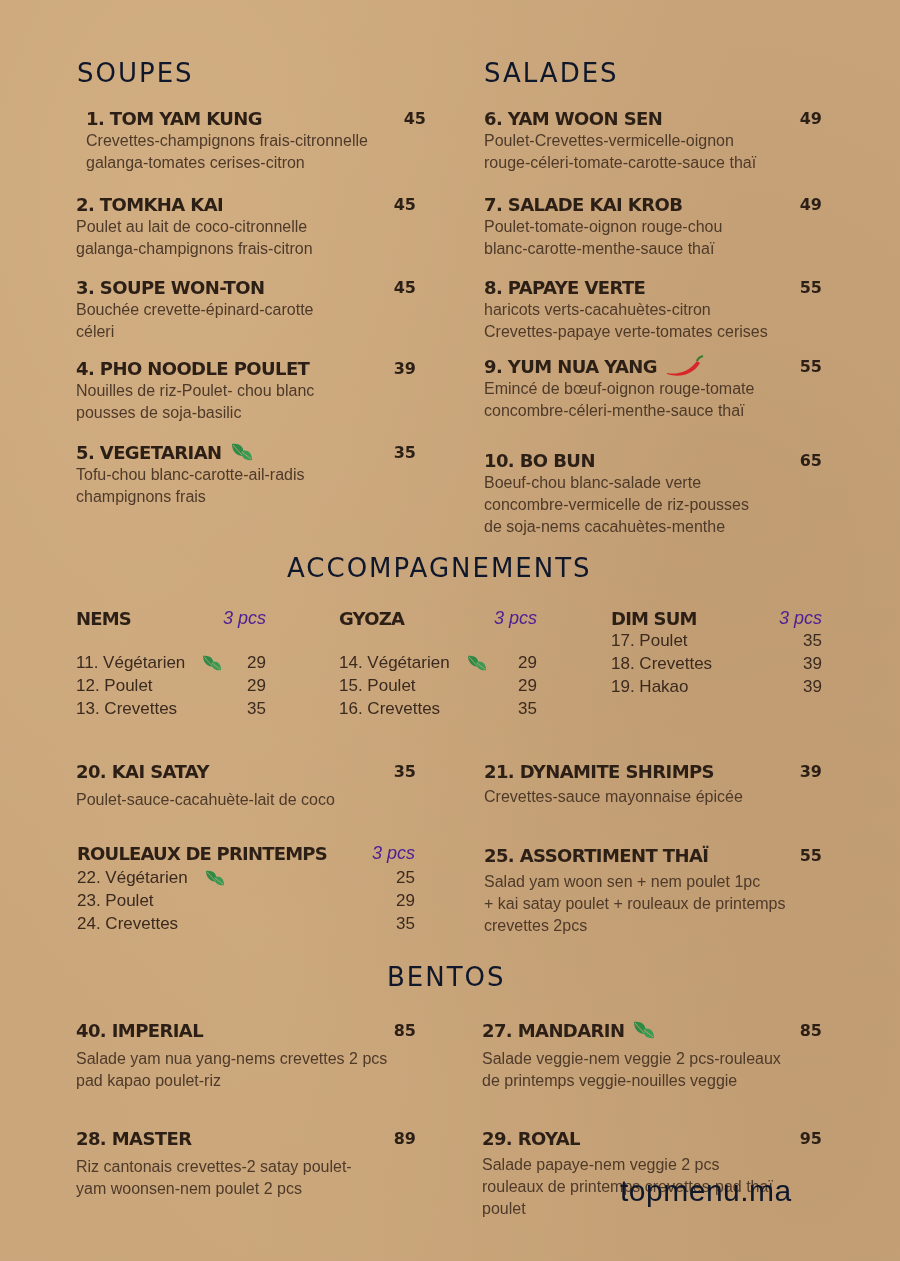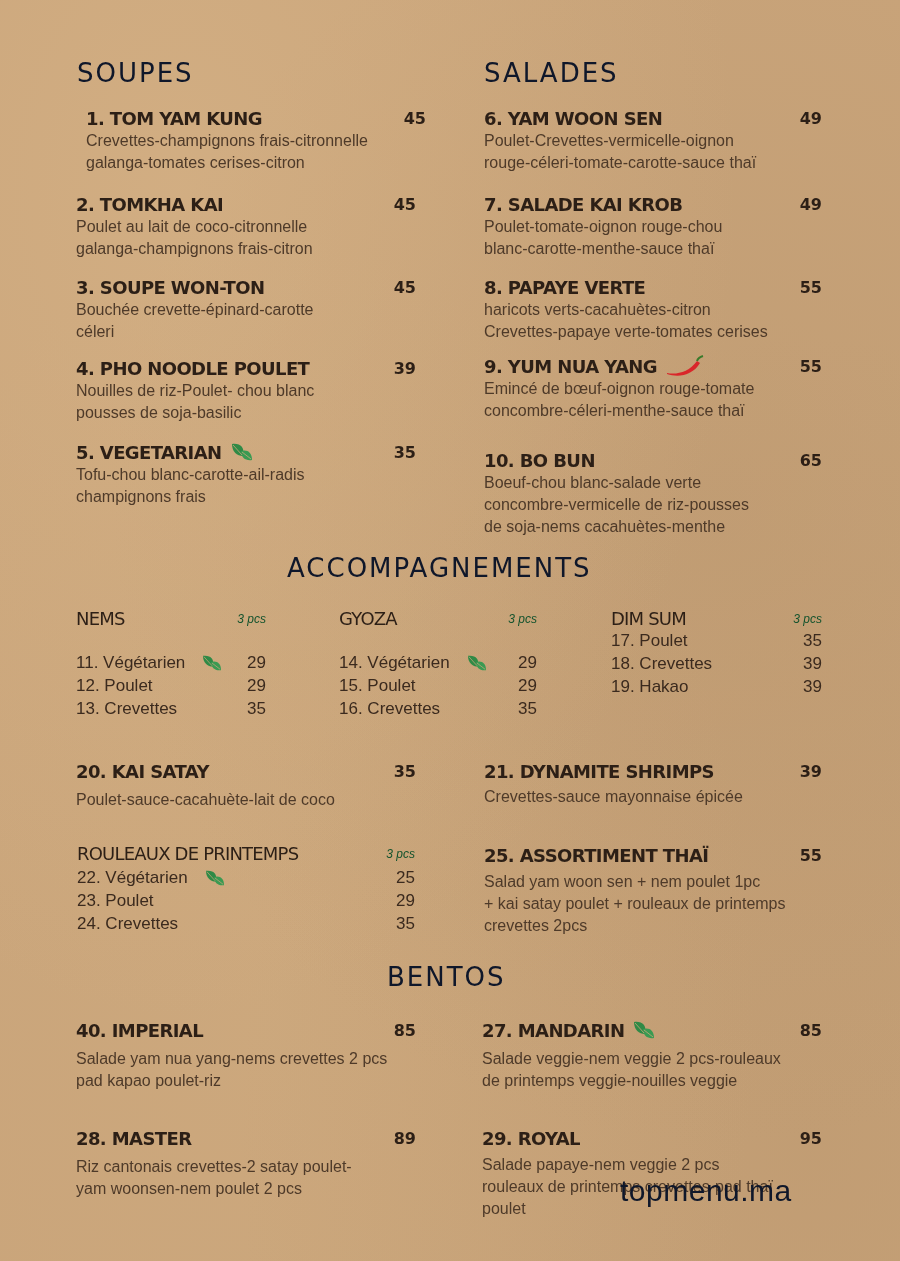--- a/index.html
+++ b/index.html
@@ -29,24 +29,24 @@
   .item-price {
     font-family: "DejaVu Sans", sans-serif; font-weight: bold; font-size: 16px; color: #2c1f16;
   }
   .item-desc {
     font-size: 16px; line-height: 22px; color: #4e3a29; margin-top: 0px;
   }
   .leaf { display: inline-block; width: 24px; height: 20px; }
   .sub-block { position: absolute; }
   .sub-head { display: flex; justify-content: space-between; align-items: center; }
   .sub-title {
-    font-family: "DejaVu Sans", sans-serif; font-weight: normal; font-size: 18px;
+    font-family: "DejaVu Sans", sans-serif; font-weight: bold; font-size: 18px;
     color: #2c1f16; letter-spacing: -0.8px;
   }
-  .sub-qty { font-style: italic; font-size: 12px; color: #14532d; }
+  .sub-qty { font-style: italic; font-size: 18px; color: #4c1d95; }
   .sub-row { display: flex; justify-content: space-between; align-items: center; font-size: 17px; line-height: 23px; color: #3b2a1e; }
   .sub-row .label { display: flex; align-items: center; gap: 16px; }
   .watermark {
     position: absolute; left: 620px; top: 1174px; color: #0f172a;
     font-family: "Liberation Sans", sans-serif; font-size: 30px; letter-spacing: 0.5px;
   }
 </style>
 </head>
 <body>
 

